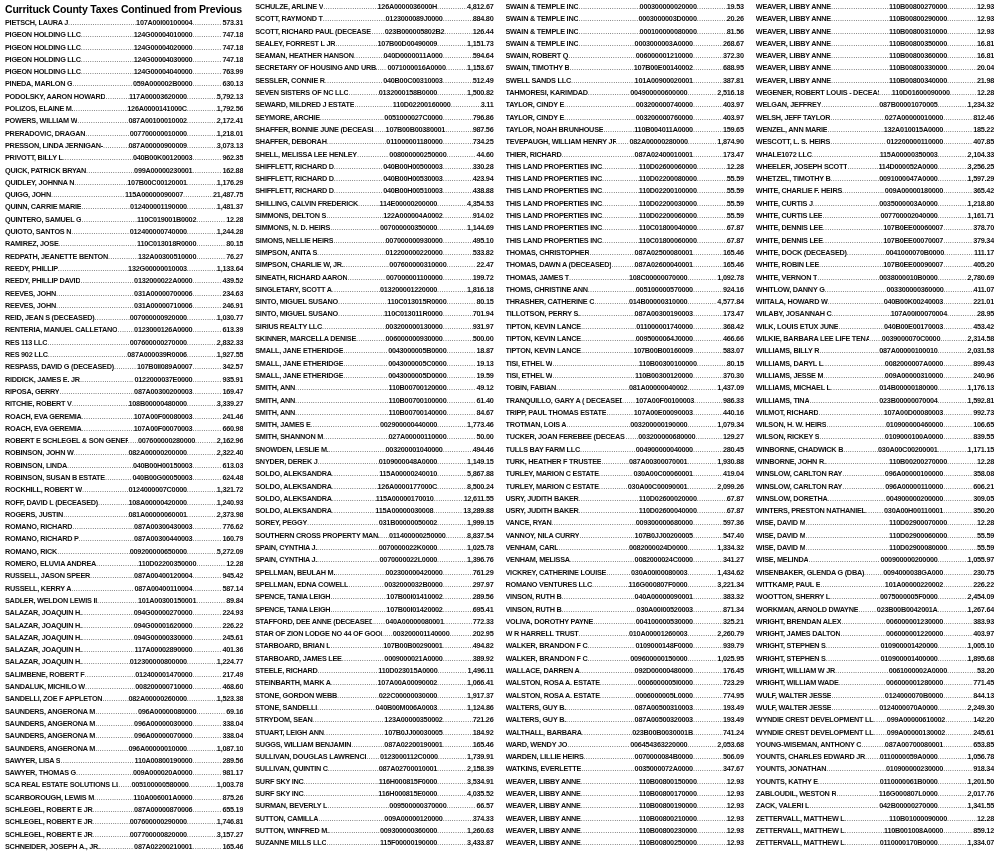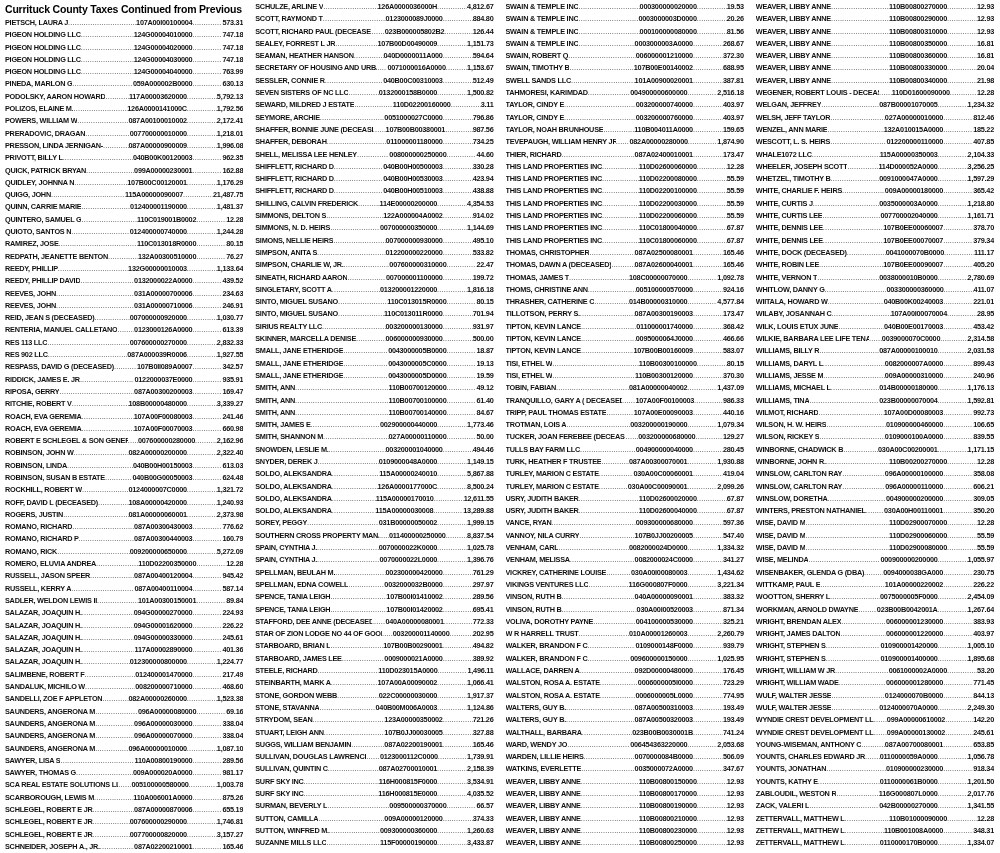--- a/index.html
+++ b/index.html
@@ -153,21 +153,21 @@
     <span class="acct">007700000010000</span>
     <span class="leader l2"></span>
     <span class="amt">1,218.01</span>
   </div>
 
   <div class="row">
     <span class="name">PRESSON, LINDA JERNIGAN-</span>
     <span class="leader l1"></span>
     <span class="acct">087A00000900009</span>
     <span class="leader l2"></span>
-    <span class="amt">1,996.08</span>
+    <span class="amt">3,073.13</span>
   </div>
 
   <div class="row">
     <span class="name">PRIVOTT, BILLY L</span>
     <span class="leader l1"></span>
     <span class="acct">040B00K00120003</span>
     <span class="leader l2"></span>
     <span class="amt">962.35</span>
   </div>
 
@@ -1070,41 +1070,41 @@
 
   <div class="row">
     <span class="name">STONE, GORDON WEBB</span>
     <span class="leader l1"></span>
     <span class="acct">022C00000030000</span>
     <span class="leader l2"></span>
     <span class="amt">1,917.37</span>
   </div>
 
   <div class="row">
-    <span class="name">STONE, STAVANNA</span>
+    <span class="name">STONE, SANDELLI</span>
     <span class="leader l1"></span>
     <span class="acct">040B00M006A0003</span>
     <span class="leader l2"></span>
     <span class="amt">1,124.86</span>
   </div>
 
   <div class="row">
     <span class="name">STRYDOM, SEAN</span>
     <span class="leader l1"></span>
     <span class="acct">123A00000350002</span>
     <span class="leader l2"></span>
     <span class="amt">721.26</span>
   </div>
 
   <div class="row">
     <span class="name">STUART, LEIGH ANN</span>
     <span class="leader l1"></span>
     <span class="acct">107B0JJ00030005</span>
     <span class="leader l2"></span>
-    <span class="amt">327.88</span>
+    <span class="amt">184.92</span>
   </div>
 
   <div class="row">
     <span class="name">SUGGS, WILLIAM BENJAMIN</span>
     <span class="leader l1"></span>
     <span class="acct">087A02200190001</span>
     <span class="leader l2"></span>
     <span class="amt">165.46</span>
   </div>
 
@@ -1543,21 +1543,21 @@
 
   <div class="row">
     <span class="name">VICKREY, CATHERINE LOUISE</span>
     <span class="leader l1"></span>
     <span class="acct">030A00I00080003</span>
     <span class="leader l2"></span>
     <span class="amt">1,434.62</span>
   </div>
 
   <div class="row">
-    <span class="name">VIKINGS VENTURES LLC</span>
+    <span class="name">ROMANO VENTURES LLC</span>
     <span class="leader l1"></span>
     <span class="acct">116G000807F0000</span>
     <span class="leader l2"></span>
     <span class="amt">3,221.34</span>
   </div>
 
   <div class="row">
     <span class="name">VINSON, RUTH B</span>
     <span class="leader l1"></span>
     <span class="acct">040A00000090001</span>
@@ -2260,21 +2260,21 @@
     <span class="acct">110B01000090000</span>
     <span class="leader l2"></span>
     <span class="amt">12.28</span>
   </div>
 
   <div class="row">
     <span class="name">ZETTERVALL, MATTHEW L</span>
     <span class="leader l1"></span>
     <span class="acct">110B001008A0000</span>
     <span class="leader l2"></span>
-    <span class="amt">348.31</span>
+    <span class="amt">859.12</span>
   </div>
 
   <div class="row">
     <span class="name">ZETTERVALL, MATTHEW L</span>
     <span class="leader l1"></span>
     <span class="acct">0110000170B0000</span>
     <span class="leader l2"></span>
     <span class="amt">1,334.07</span>
   </div>
 </div>

